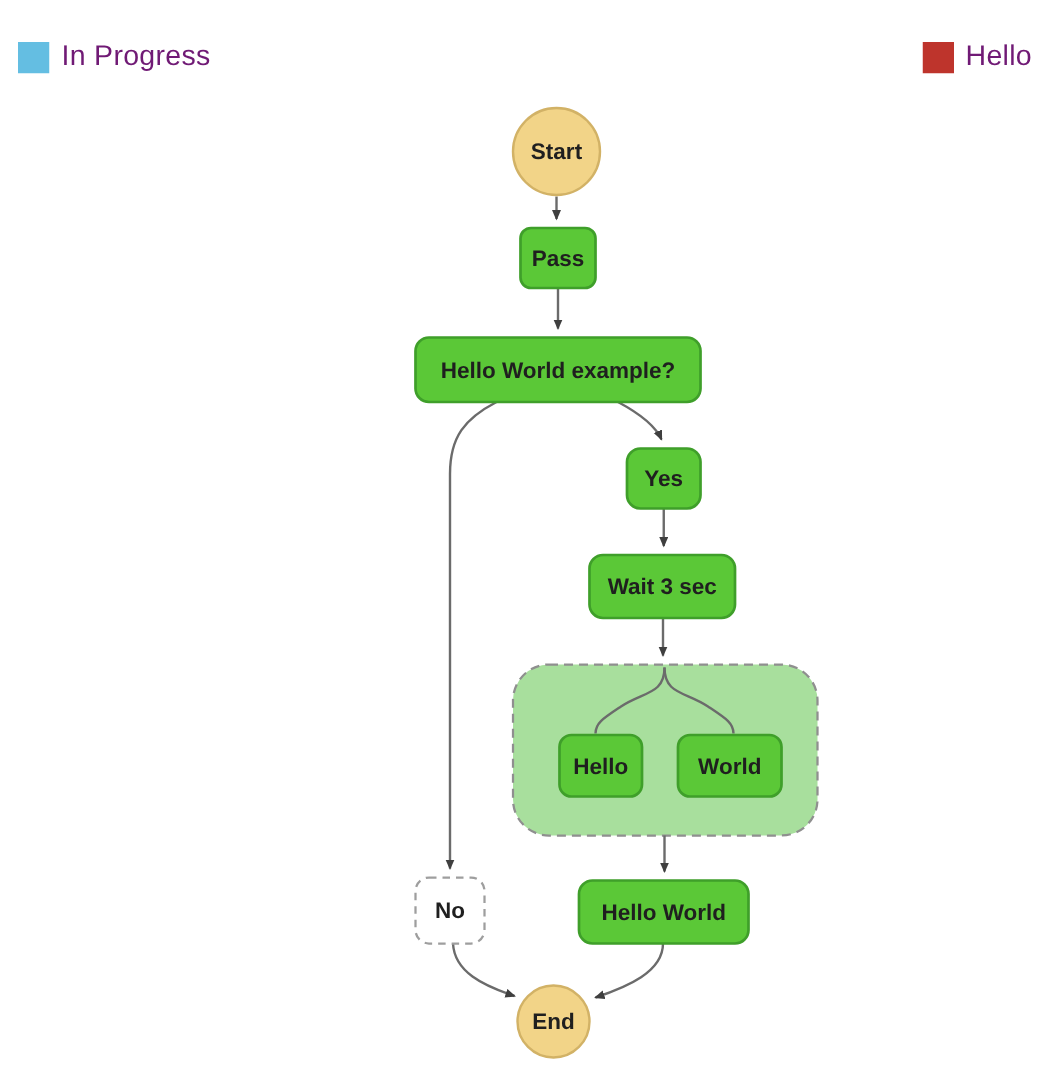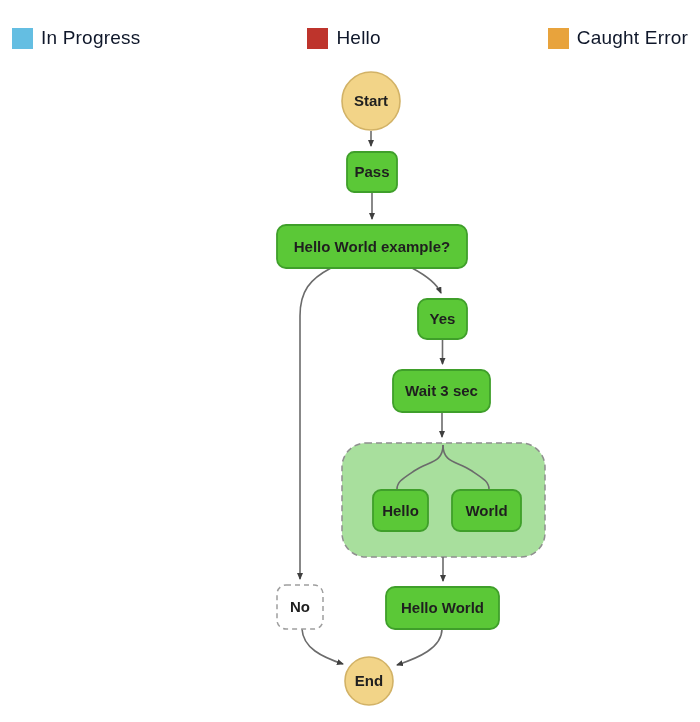--- a/index.html
+++ b/index.html
@@ -8,21 +8,21 @@
     font-family:"Liberation Sans",sans-serif;overflow:hidden;
   }
   
   .legend{
     position:absolute;top:27px;left:12px;right:12px;
     display:flex;justify-content:space-between;align-items:center;
   }
   .legend-item{display:flex;align-items:center;gap:8px;}
   .legend-item svg{display:block;}
   .legend-label{
-    font-size:19px;color:#0f172a;white-space:nowrap;letter-spacing:0.2px;
+    font-size:19px;color:#701a75;white-space:nowrap;letter-spacing:0.2px;
   }
   
   .graph-svg{position:absolute;left:0;top:0;}
   .edge{fill:none;stroke:#6b6b6b;stroke-width:1.6;}
   .node-green{fill:#5BC837;stroke:#3F9F2A;stroke-width:1.8;}
   .node-terminal{fill:#F2D488;stroke:#D2B266;stroke-width:1.6;}
   .node-parallel{
     fill:#A8DF9D;stroke:#8F8F8F;stroke-width:1.5;stroke-dasharray:6 4;
   }
   .node-dashed{
@@ -41,26 +41,20 @@
     <svg width="21" height="21">
       <rect x="0" y="0" width="21" height="21" fill="#64BEE2"></rect>
     </svg>
     <span class="legend-label">In Progress</span>
   </div>
   <div class="legend-item">
     <svg width="21" height="21">
       <rect x="0" y="0" width="21" height="21" fill="#BE342C"></rect>
     </svg>
     <span class="legend-label">Hello</span>
-  </div>
-  <div class="legend-item">
-    <svg width="21" height="21">
-      <rect x="0" y="0" width="21" height="21" fill="#E8A33C"></rect>
-    </svg>
-    <span class="legend-label">Caught Error</span>
   </div>
 </div>
 
 <svg class="graph-svg" width="700" height="722" viewBox="0 0 700 722">
   <defs>
     <marker id="arrow" markerWidth="8" markerHeight="8" refX="6" refY="3" orient="auto" markerUnits="userSpaceOnUse">
       <path d="M0,0 L7,3 L0,6 Z" fill="#3f3f3f"></path>
     </marker>
   </defs>
 

